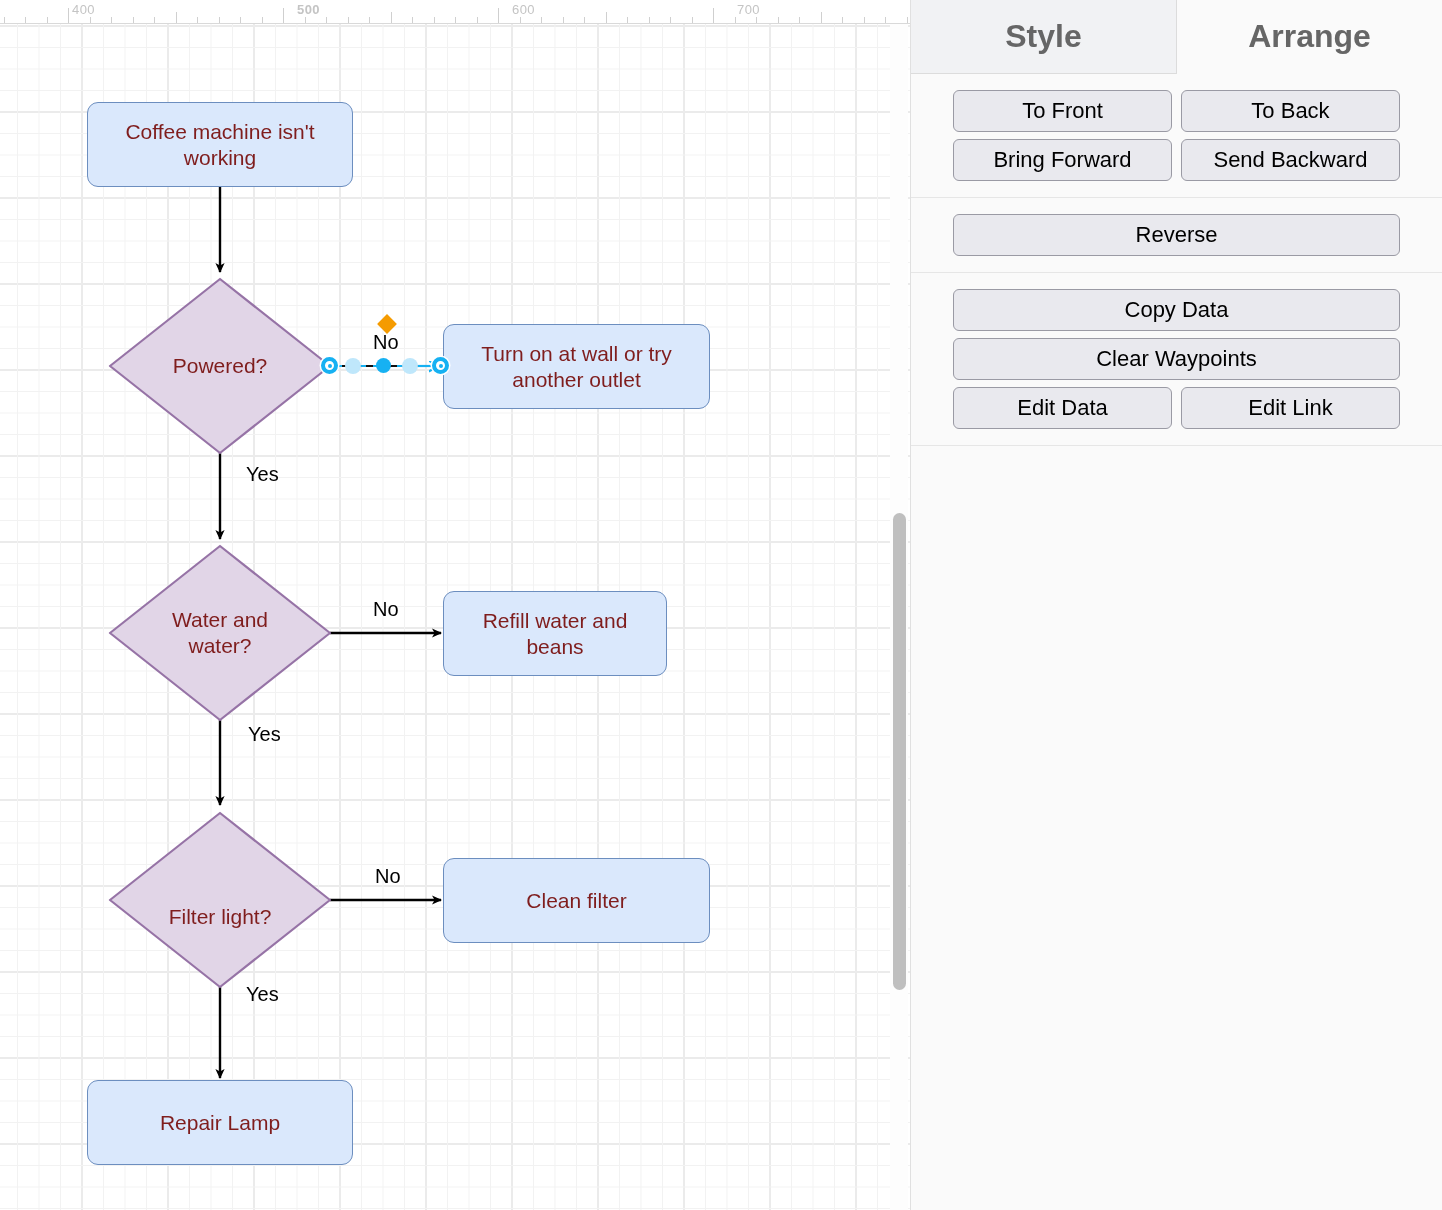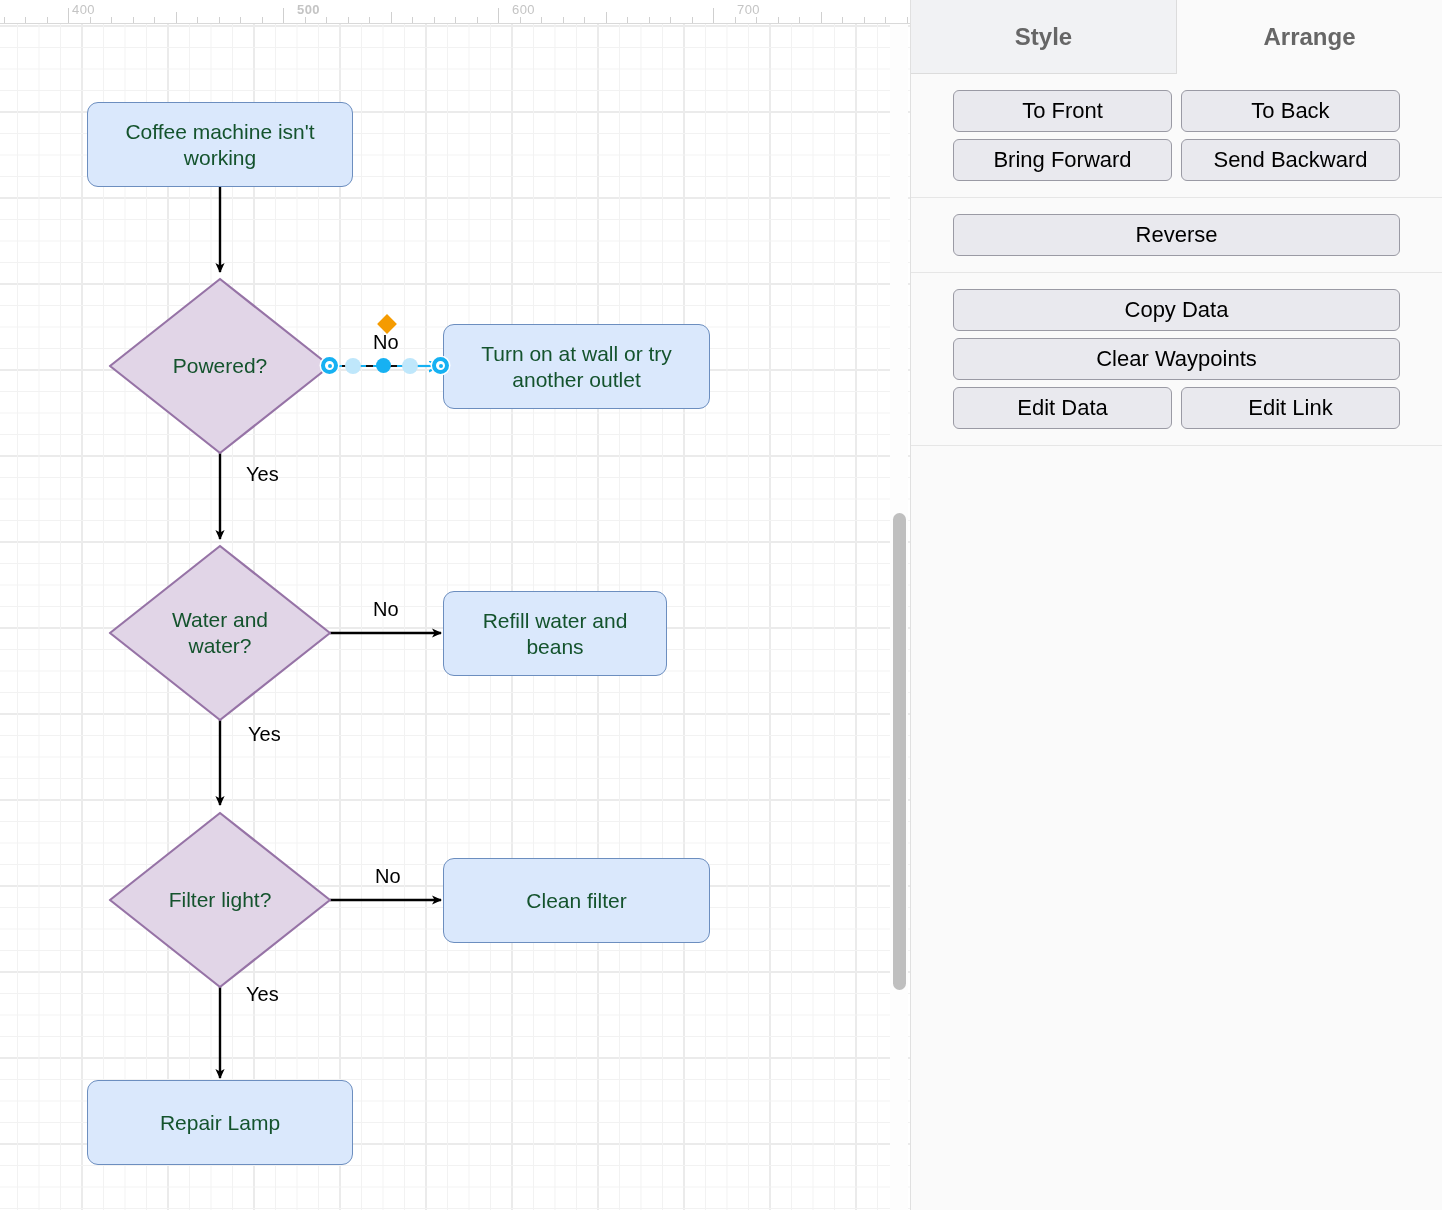--- a/index.html
+++ b/index.html
@@ -99,21 +99,21 @@
 
   
   .node {
     position: absolute;
     z-index: 12;
     box-sizing: border-box;
     display: flex;
     align-items: center;
     justify-content: center;
     text-align: center;
-    color: #14532d;
+    color: #7f1d1d;
     font-size: 21px;
     line-height: 1.22;
     font-family: "Liberation Sans", sans-serif;
     cursor: move;
   }
   .node.process {
     background: #dae8fc;
     border: 1.6px solid #6c8ebf;
     border-radius: 11px;
     padding: 4px 12px;
@@ -222,21 +222,21 @@
   #panel-tabs {
     display: flex;
     height: 74px;
     box-sizing: border-box;
   }
   .panel-tab {
     flex: 1 1 0;
     display: flex;
     align-items: center;
     justify-content: center;
-    font-size: 24px;
+    font-size: 32px;
     font-weight: bold;
     color: #666666;
     background: #f1f2f4;
     border-right: 1px solid #dcdcdc;
     border-bottom: 1px solid #dcdcdc;
     box-sizing: border-box;
     cursor: pointer;
     user-select: none;
   }
   .panel-tab.active {
@@ -364,21 +364,21 @@
       <span>Repair Lamp</span>
     </div>
 
     <div class="node decision-label" style="left:120px; top:598px; width:200px; height:70px;">
       <span>
         <span>Water and</span><br>
         <span>water?</span>
       </span>
     </div>
 
-    <div class="node decision-label" style="left:120px; top:870px; width:200px; height:60px;">
+    <div class="node decision-label" style="left:120px; top:870px; width:200px; height:60px;align-items:flex-end;">
       <span>Filter light?</span>
     </div>
 
     <div class="edge-label" style="left:373px; top:331px;">No</div>
 
     <div class="edge-label" style="left:246px; top:463px;">Yes</div>
 
     <div class="edge-label" style="left:373px; top:598px;">No</div>
 
     <div class="edge-label" style="left:248px; top:723px;">Yes</div>

